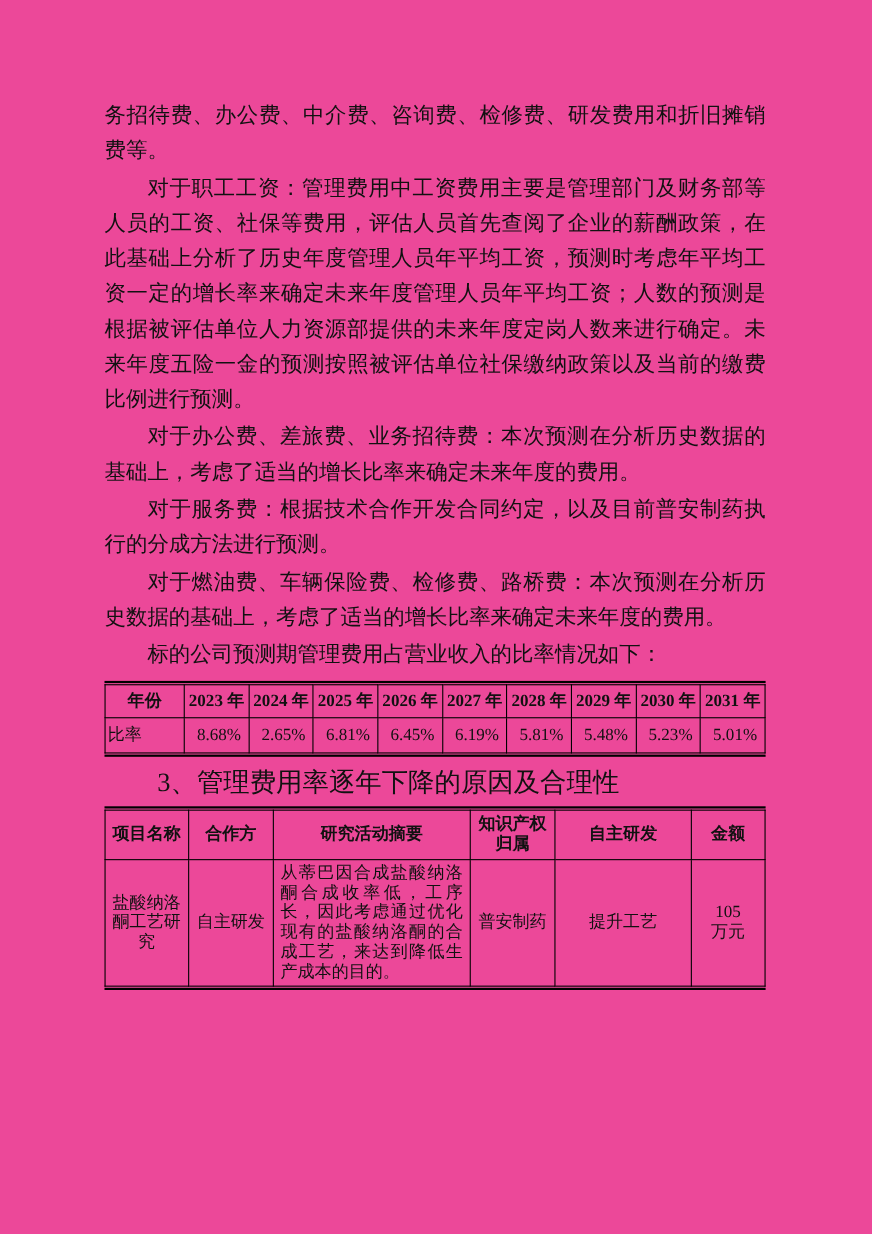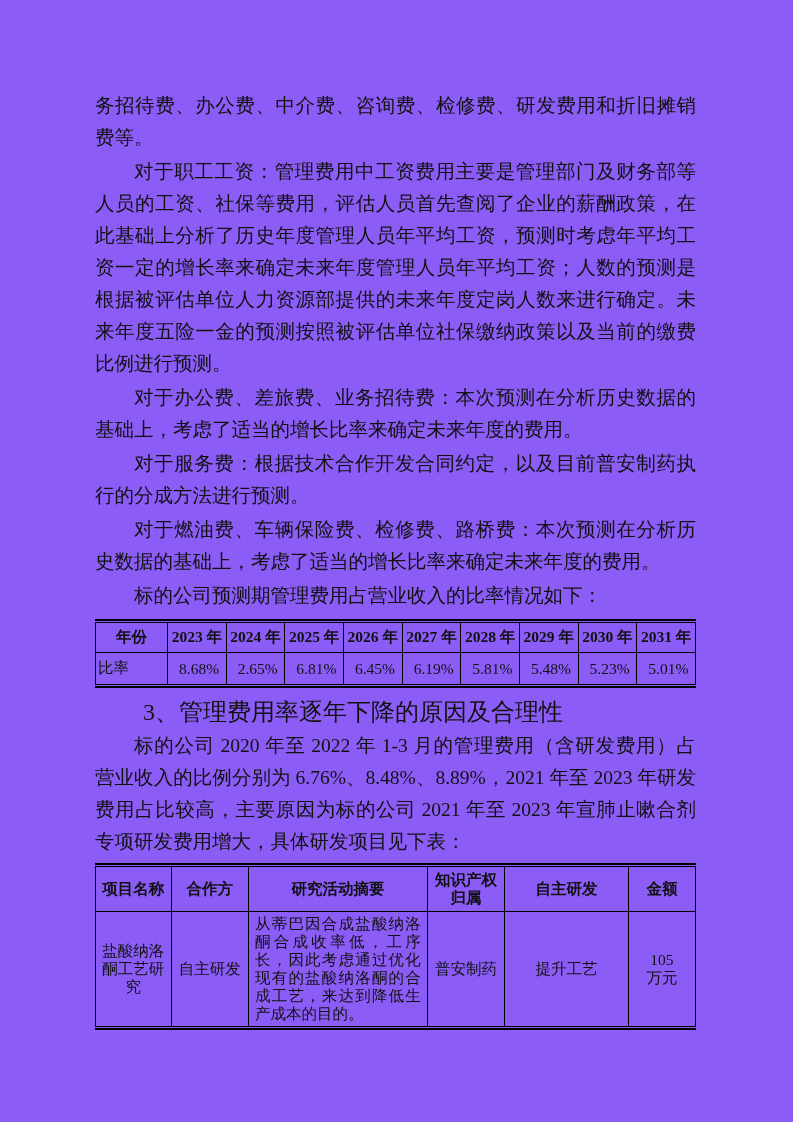--- a/index.html
+++ b/index.html
@@ -1,21 +1,21 @@
 <!DOCTYPE html>
 <html><head>
 <meta charset="utf-8">
 <style>
   html,body{margin:0;padding:0;background:#ffffff;}
   body{
     width:793px;height:1122px;overflow:hidden;color:#111;
     font-family:"Liberation Serif","DejaVu Serif",serif;
     -webkit-font-smoothing:antialiased;
   }
-  .page{box-sizing:border-box;width:793px;height:1122px;padding:90px 97px 0 95px;background:#8b5cf6;}
+  .page{box-sizing:border-box;width:793px;height:1122px;padding:90px 97px 0 95px;background:#ec4899;}
   p.body{
     font-size:19.5px;line-height:32px;margin:0 0 2px 0;
     text-align:justify;text-indent:2em;word-break:break-all;
   }
   p.no-indent{text-indent:0;}
   p.heading3{font-size:24px;line-height:32px;margin:8px 0 2px 0;text-indent:2em;}
   .tbl-wrap{border-top:2px solid #000;border-bottom:2px solid #000;padding:1px 0;}
   .tbl-wrap.ratio{margin:7px 0 6px 0;}
   .tbl-wrap.rnd{margin:5px 0 0 0;}
   table{width:100%;border-collapse:collapse;table-layout:fixed;}
@@ -86,21 +86,20 @@
         <td>5.81%</td>
         <td>5.48%</td>
         <td>5.23%</td>
         <td>5.01%</td>
       </tr>
     </tbody>
       </table>
   </div>
 
   <p class="heading3">3、管理费用率逐年下降的原因及合理性</p>
-  <p class="body">标的公司 2020 年至 2022 年 1-3 月的管理费用（含研发费用）占营业收入的比例分别为 6.76%、8.48%、8.89%，2021 年至 2023 年研发费用占比较高，主要原因为标的公司 2021 年至 2023 年宣肺止嗽合剂专项研发费用增大，具体研发项目见下表：</p>
 
   <div class="tbl-wrap rnd">
     <table class="rnd-tbl">
       <colgroup>
         <col class="c1">
           <col class="c2">
           <col class="c3">
           <col class="c4">
           <col class="c5">
           <col class="c6">

